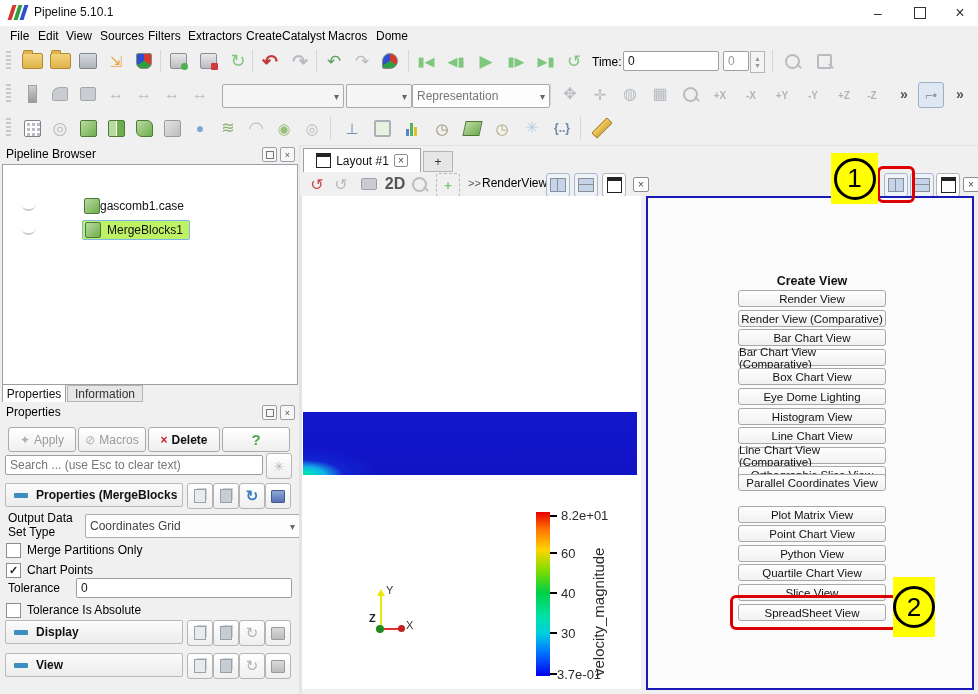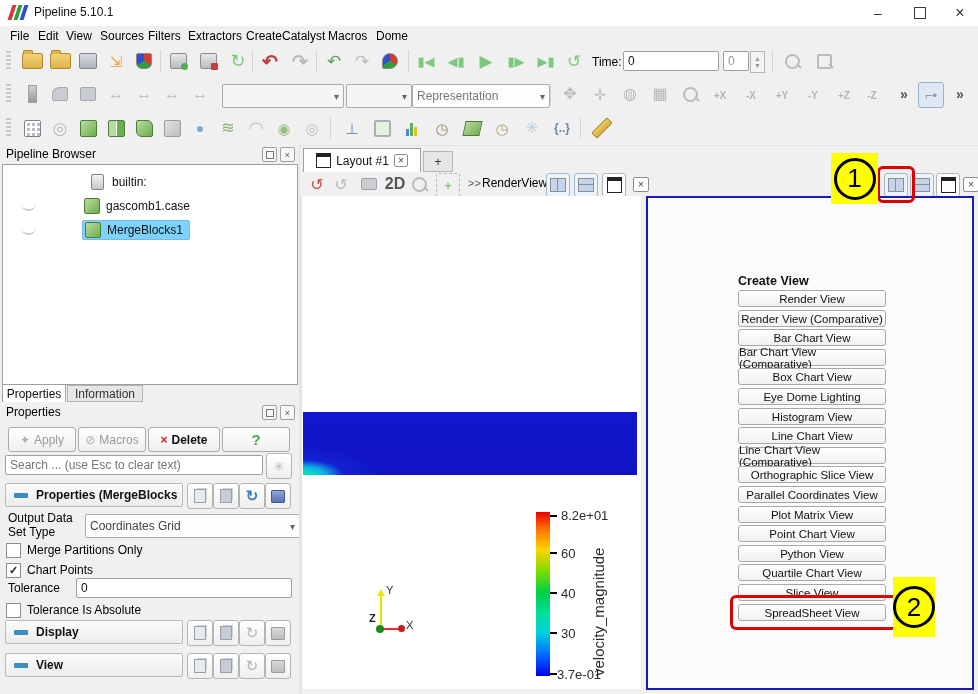--- a/index.html
+++ b/index.html
@@ -46,21 +46,21 @@
   .toggled{border:1px solid #9ab0c8;background:#dfe8f2;border-radius:3px}
   
   .dockhdr{position:absolute;left:0;width:299px;height:18px;background:#f0f0f0;display:flex;align-items:center;padding-left:6px;box-sizing:border-box;font-size:12px;color:#000}
   .dockbtns{position:absolute;right:4px;top:2px;display:flex;gap:3px}
   .dkb{width:13px;height:13px;border:1px solid #9aa0a6;background:#f7f7f7;display:flex;align-items:center;justify-content:center;font-size:9px;color:#555;border-radius:2px}
   .dkb .inner{width:6px;height:6px;border:1px solid #777}
   .whitebox{position:absolute;background:#fff;border:1px solid #9aa0a6}
   .treerow{position:absolute;left:0;width:100%;height:22px;display:flex;align-items:center}
   .eye{width:15px;height:8px;border-bottom:2px solid #c9ccd0;border-radius:0 0 8px 8px}
   .srv{width:11px;height:14px;background:linear-gradient(#f2f2f2,#c4c8cd);border:1px solid #7d828a;border-radius:2px}
-  .selrow{background:#7dd3fc;border:1px solid #7ab8e8;border-radius:2px}
+  .selrow{background:#bef264;border:1px solid #7ab8e8;border-radius:2px}
   .tab{position:absolute;height:18px;display:flex;align-items:center;justify-content:center;font-size:12px;box-sizing:border-box}
   .tab.active{background:#fff;border:1px solid #9aa0a6;border-bottom:none;z-index:2}
   .tab.inactive{background:#e6e6e6;border:1px solid #b5b5b5;color:#333}
   .pbtn{position:absolute;height:23px;background:linear-gradient(#ffffff,#efefef);border:1px solid #ababab;border-radius:3px;display:flex;align-items:center;justify-content:center;gap:4px;font-size:12px}
   .pbtn.disabled{color:#9a9a9a}
   .inputbox{position:absolute;height:20px;background:#fff;border:1px solid #9aa0a6;border-radius:2px;font:12px "Liberation Sans",sans-serif;padding:0 4px;box-sizing:border-box;color:#111}
   .secband{position:absolute;height:24px;background:linear-gradient(#fbfbfb,#ececec);border:1px solid #b9b9b9;border-radius:2px;display:flex;align-items:center;padding-left:8px;box-sizing:border-box;font-weight:bold}
   .bluedash{width:14px;height:5px;background:#3a8fc0;border-radius:1px;margin-right:8px}
   .smbtn{position:absolute;width:24px;height:24px;background:linear-gradient(#ffffff,#efefef);border:1px solid #b5b5b5;border-radius:3px;display:flex;align-items:center;justify-content:center;font-size:13px}
   .doc{width:10px;height:12px;background:#e8eaee;border:1px solid #9aa0a8;box-shadow:2px -2px 0 -1px #cfd3d8}
@@ -273,28 +273,24 @@
 <div class="dockhdr" style="top:145px">
   <span>Pipeline Browser</span>
   <span class="dockbtns">
     <span class="dkb">
         <span class="inner"></span>
       </span>
     <span class="dkb">×</span>
   </span>
 </div>
 <div class="whitebox" style="left:2px;top:164px;width:294px;height:219px">
-  <div class="treerow" style="top:6px">
-    <span class="srv" style="margin-left:88px"></span>
-    <span style="margin-left:8px">builtin:</span>
-  </div>
   <div class="treerow" style="top:30px">
     <span class="eye" style="margin-left:18px"></span>
     <span class="cube" style="margin-left:48px;width:14px;height:14px"></span>
-    <span style="margin-left:6px">gascomb1.case</span>
+    <span style="">gascomb1.case</span>
   </div>
   <div class="treerow" style="top:54px">
     <span class="eye" style="margin-left:18px"></span>
     <span class="selrow" style="margin-left:46px;display:flex;align-items:center;padding:1px 6px 1px 2px">
       <span class="cube" style="width:14px;height:14px"></span>
       <span style="margin-left:6px">MergeBlocks1</span>
     </span>
   </div>
 </div>
 
@@ -465,32 +461,32 @@
   <span class="axes-x" style="left:79px;top:432px"></span>
   <span class="abs" style="left:96px;top:429px;width:7px;height:7px;border-radius:50%;background:#c02020"></span>
   <span class="abs" style="left:104px;top:423px;font-size:11px;color:#333">X</span>
   <span class="abs" style="left:74px;top:429px;width:8px;height:8px;border-radius:50%;background:#1e8a1e"></span>
   <span class="abs" style="left:67px;top:416px;font-size:11px;font-weight:bold;color:#222">Z</span>
 </div>
 
 <div class="abs" style="left:641px;top:196px;width:5px;height:493px;background:#f0f0f0"></div>
 
 <div id="createpanel">
-  <div class="abs" style="left:90px;top:76px;width:148px;font-weight:bold;font-size:12.5px">Create View</div>
+  <div class="abs" style="left:90px;top:76px;width:148px;text-align:center;font-weight:bold;font-size:12.5px">Create View</div>
   <div class="cvbtn" style="top:92px">Render View</div>
   <div class="cvbtn" style="top:112px">Render View (Comparative)</div>
   <div class="cvbtn" style="top:131px">Bar Chart View</div>
   <div class="cvbtn" style="top:151px">Bar Chart View (Comparative)</div>
   <div class="cvbtn" style="top:170px">Box Chart View</div>
   <div class="cvbtn" style="top:190px">Eye Dome Lighting</div>
   <div class="cvbtn" style="top:210px">Histogram View</div>
   <div class="cvbtn" style="top:229px">Line Chart View</div>
   <div class="cvbtn" style="top:249px">Line Chart View (Comparative)</div>
   <div class="cvbtn" style="top:268px">Orthographic Slice View</div>
-  <div class="cvbtn" style="top:288px">Parallel Coordinates View</div>
+  <div class="cvbtn" style="top:276px">Parallel Coordinates View</div>
   <div class="cvbtn" style="top:308px">Plot Matrix View</div>
   <div class="cvbtn" style="top:327px">Point Chart View</div>
   <div class="cvbtn" style="top:347px">Python View</div>
   <div class="cvbtn" style="top:366px">Quartile Chart View</div>
   <div class="cvbtn" style="top:386px">Slice View</div>
   <div class="cvbtn" style="top:406px">SpreadSheet View</div>
 </div>
 
 <div class="annot" style="left:831px;top:153px;width:47px;height:51px;z-index:6">
   <span class="circnum">1</span>

